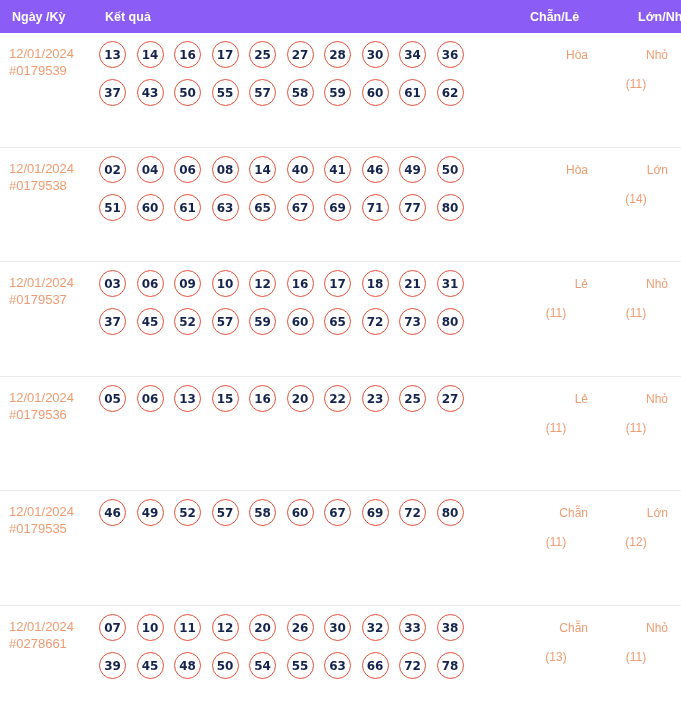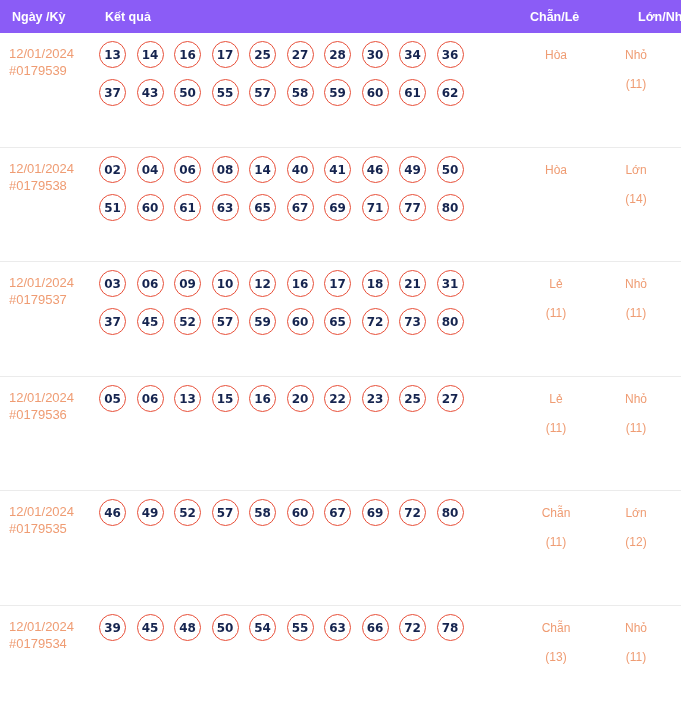--- a/index.html
+++ b/index.html
@@ -94,21 +94,21 @@
     position: absolute;
     top: 12px;
     color: #ef9c73;
     font-size: 12px;
     line-height: 21px;
     text-align: center;
     width: 64px;
   }
   .stat-oddeven { left: 524px; }
   .stat-bigsml  { left: 604px; }
-  .stat .stat-label { display: block; }
+  .stat .stat-label { display: block; text-align: right; }
   .stat .stat-count { display: block; margin-top: 8px; }
 </style>
 </head>
 <body>
 
 <div class="lottery-table">
 
   <div class="table-header">
     <div class="th-date">Ngày /Kỳ</div>
     <div class="th-result">Kết quả</div>
@@ -201,23 +201,24 @@
           <span class="stat-count">(11)</span>
         </div>
         <div class="stat stat-bigsml">
           <span class="stat-label">Lớn</span>
           <span class="stat-count">(12)</span>
         </div>
       </div>
       <div class="row">
         <div class="row-date">
           <span class="date-line">12/01/2024</span>
-          <span class="draw-line">#0179534</span>
-        </div>
-        <div class="balls">
+          <span class="draw-line">#0278661</span>
+        </div>
+        <div class="balls">
+          <div class="ball-line"><span class="ball">07</span><span class="ball">10</span><span class="ball">11</span><span class="ball">12</span><span class="ball">20</span><span class="ball">26</span><span class="ball">30</span><span class="ball">32</span><span class="ball">33</span><span class="ball">38</span></div>
           <div class="ball-line"><span class="ball">39</span><span class="ball">45</span><span class="ball">48</span><span class="ball">50</span><span class="ball">54</span><span class="ball">55</span><span class="ball">63</span><span class="ball">66</span><span class="ball">72</span><span class="ball">78</span></div>
         </div>
         <div class="stat stat-oddeven">
           <span class="stat-label">Chẵn</span>
           <span class="stat-count">(13)</span>
         </div>
         <div class="stat stat-bigsml">
           <span class="stat-label">Nhỏ</span>
           <span class="stat-count">(11)</span>
         </div>

